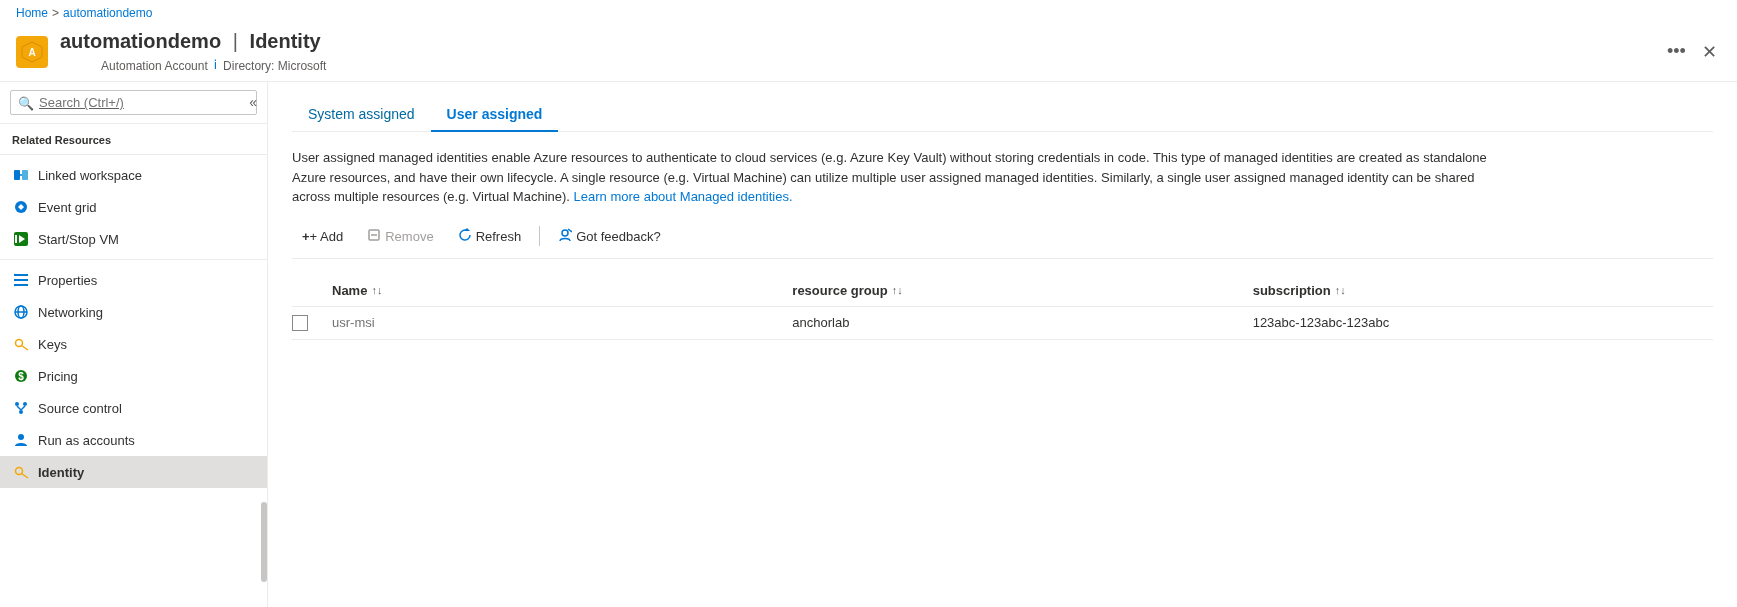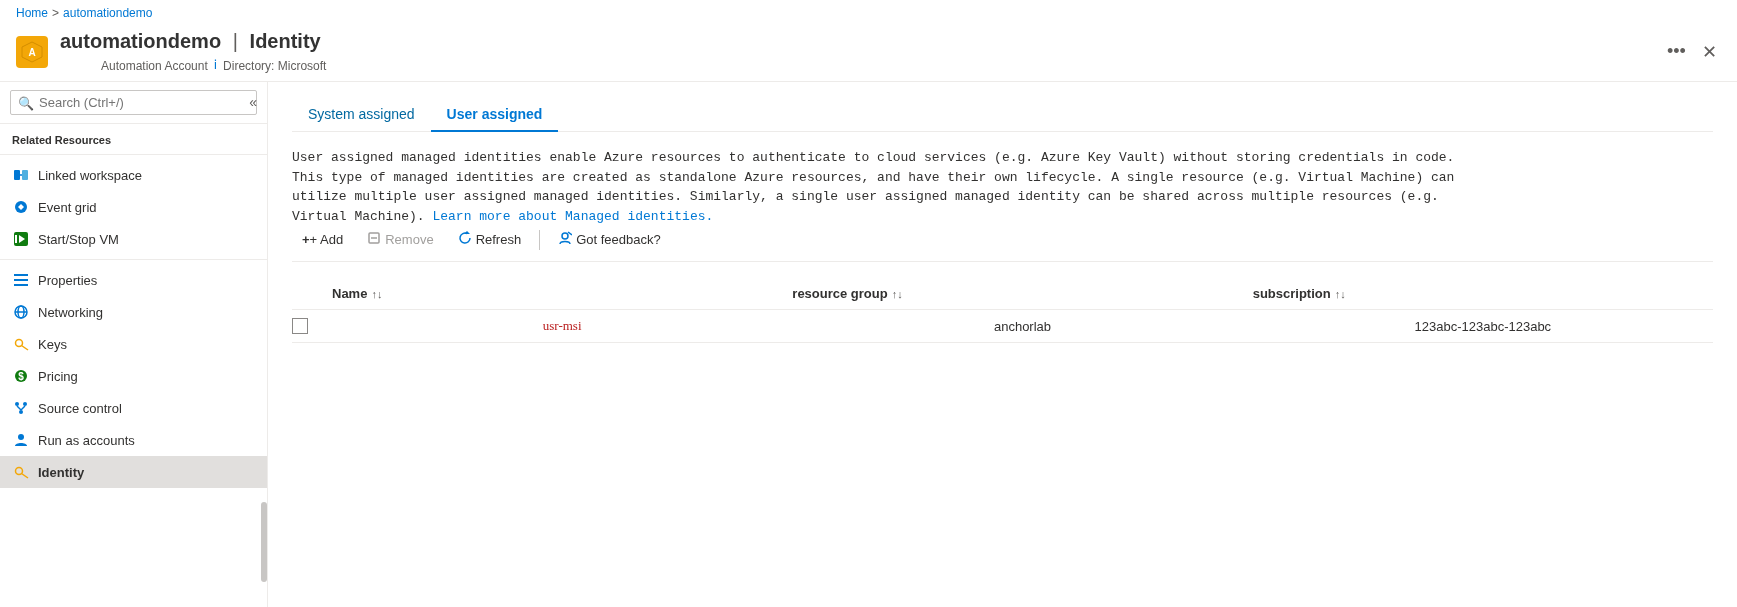--- a/index.html
+++ b/index.html
@@ -18,21 +18,21 @@
     .header-subtitle .info-icon { color: #0078d4; font-size: 13px; }
     .header-more { color: #605e5c; font-size: 18px; cursor: pointer; margin-right: auto; }
     .close-btn { color: #605e5c; font-size: 18px; cursor: pointer; padding: 4px; }
 
     
     .main-layout { display: flex; flex: 1; overflow: hidden; }
 
     
     .sidebar { width: 268px; flex-shrink: 0; border-right: 1px solid #edebe9; overflow-y: auto; background: #fff; position: relative; }
     .sidebar-search { padding: 8px 10px; border-bottom: 1px solid #edebe9; }
-    .sidebar-search input { width: 100%; border: 1px solid #c8c6c4; border-radius: 2px; padding: 4px 8px 4px 28px; font-size: 13px; color: #605e5c; background: #fff; }
+    .sidebar-search input { width: 100%; border: 1px solid #c8c6c4; border-radius: 2px; padding: 4px 8px 4px 28px; font-size: 13px; color: #605e5c; background: #fff; text-decoration: underline; }
     .search-wrapper { position: relative; }
     .search-wrapper .search-icon { position: absolute; left: 8px; top: 50%; transform: translateY(-50%); color: #605e5c; font-size: 13px; }
     .collapse-btn { position: absolute; right: 4px; top: 10px; cursor: pointer; color: #605e5c; font-size: 14px; padding: 2px 6px; }
 
     .sidebar-section-label { font-size: 11px; font-weight: 600; color: #323130; padding: 10px 12px 4px 12px; text-transform: none; }
     .sidebar-divider { border: none; border-top: 1px solid #edebe9; margin: 4px 0; }
 
     .sidebar-item { display: flex; align-items: center; gap: 8px; padding: 7px 12px; cursor: pointer; font-size: 13px; color: #323130; }
     .sidebar-item.active { background: #e1dfdd; font-weight: 600; }
     .sidebar-item .item-icon { width: 18px; height: 18px; display: flex; align-items: center; justify-content: center; flex-shrink: 0; }
@@ -40,37 +40,37 @@
     
     .sidebar-scroll-thumb { position: absolute; right: 0; top: 420px; width: 6px; height: 80px; background: #c8c6c4; border-radius: 3px; }
 
     
     .content { flex: 1; overflow-y: auto; padding: 16px 24px; }
 
     .tabs { display: flex; gap: 0; border-bottom: 1px solid #edebe9; margin-bottom: 16px; }
     .tab { padding: 8px 16px; font-size: 14px; cursor: pointer; color: #0369a1; border-bottom: 2px solid transparent; margin-bottom: -1px; }
     .tab.active { color: #0078d4; border-bottom-color: #0078d4; font-weight: 700; }
 
-    .description { font-size: 13px; color: #323130; line-height: 1.5; max-width: 1200px; font-family: Liberation Mono, monospace; }
+    .description { font-size: 13px; color: #323130; line-height: 1.5; margin-bottom: 16px; max-width: 1200px; }
     .description a { color: #0078d4; text-decoration: none; }
 
     .toolbar { display: flex; align-items: center; gap: 4px; margin-bottom: 16px; padding-bottom: 8px; border-bottom: 1px solid #edebe9; }
     .toolbar-btn { display: flex; align-items: center; gap: 4px; padding: 5px 10px; font-size: 13px; cursor: pointer; color: #323130; background: transparent; border: none; border-radius: 2px; }
     .toolbar-btn.disabled { color: #a19f9d; cursor: default; }
     .toolbar-separator { width: 1px; height: 20px; background: #c8c6c4; margin: 0 4px; }
 
     
-    .table-container { width: 100%; text-align: center; }
+    .table-container { width: 100%; }
     .table-header { display: grid; grid-template-columns: 40px 1fr 1fr 1fr; border-bottom: 1px solid #edebe9; padding: 8px 0; }
     .table-header-cell { font-size: 13px; font-weight: 600; color: #323130; display: flex; align-items: center; gap: 4px; cursor: pointer; }
     .table-header-cell .sort-icon { color: #605e5c; font-size: 11px; }
 
     .table-row { display: grid; grid-template-columns: 40px 1fr 1fr 1fr; border-bottom: 1px solid #edebe9; padding: 8px 0; align-items: center; }
     .table-cell { font-size: 13px; color: #323130; }
-    .table-cell a { color: #b91c1c; text-decoration: none; font-family: Liberation Serif, serif; }
+    .table-cell a { color: #737373; text-decoration: none; }
 
     .checkbox { width: 16px; height: 16px; border: 1px solid #8a8886; background: #fff; cursor: pointer; display: flex; align-items: center; justify-content: center; }
 
     
     .icon-blue { color: #0078d4; }
     .icon-green { color: #107c10; }
     .icon-yellow { color: #f3a708; }
   </style>
 </head>
 <body>

